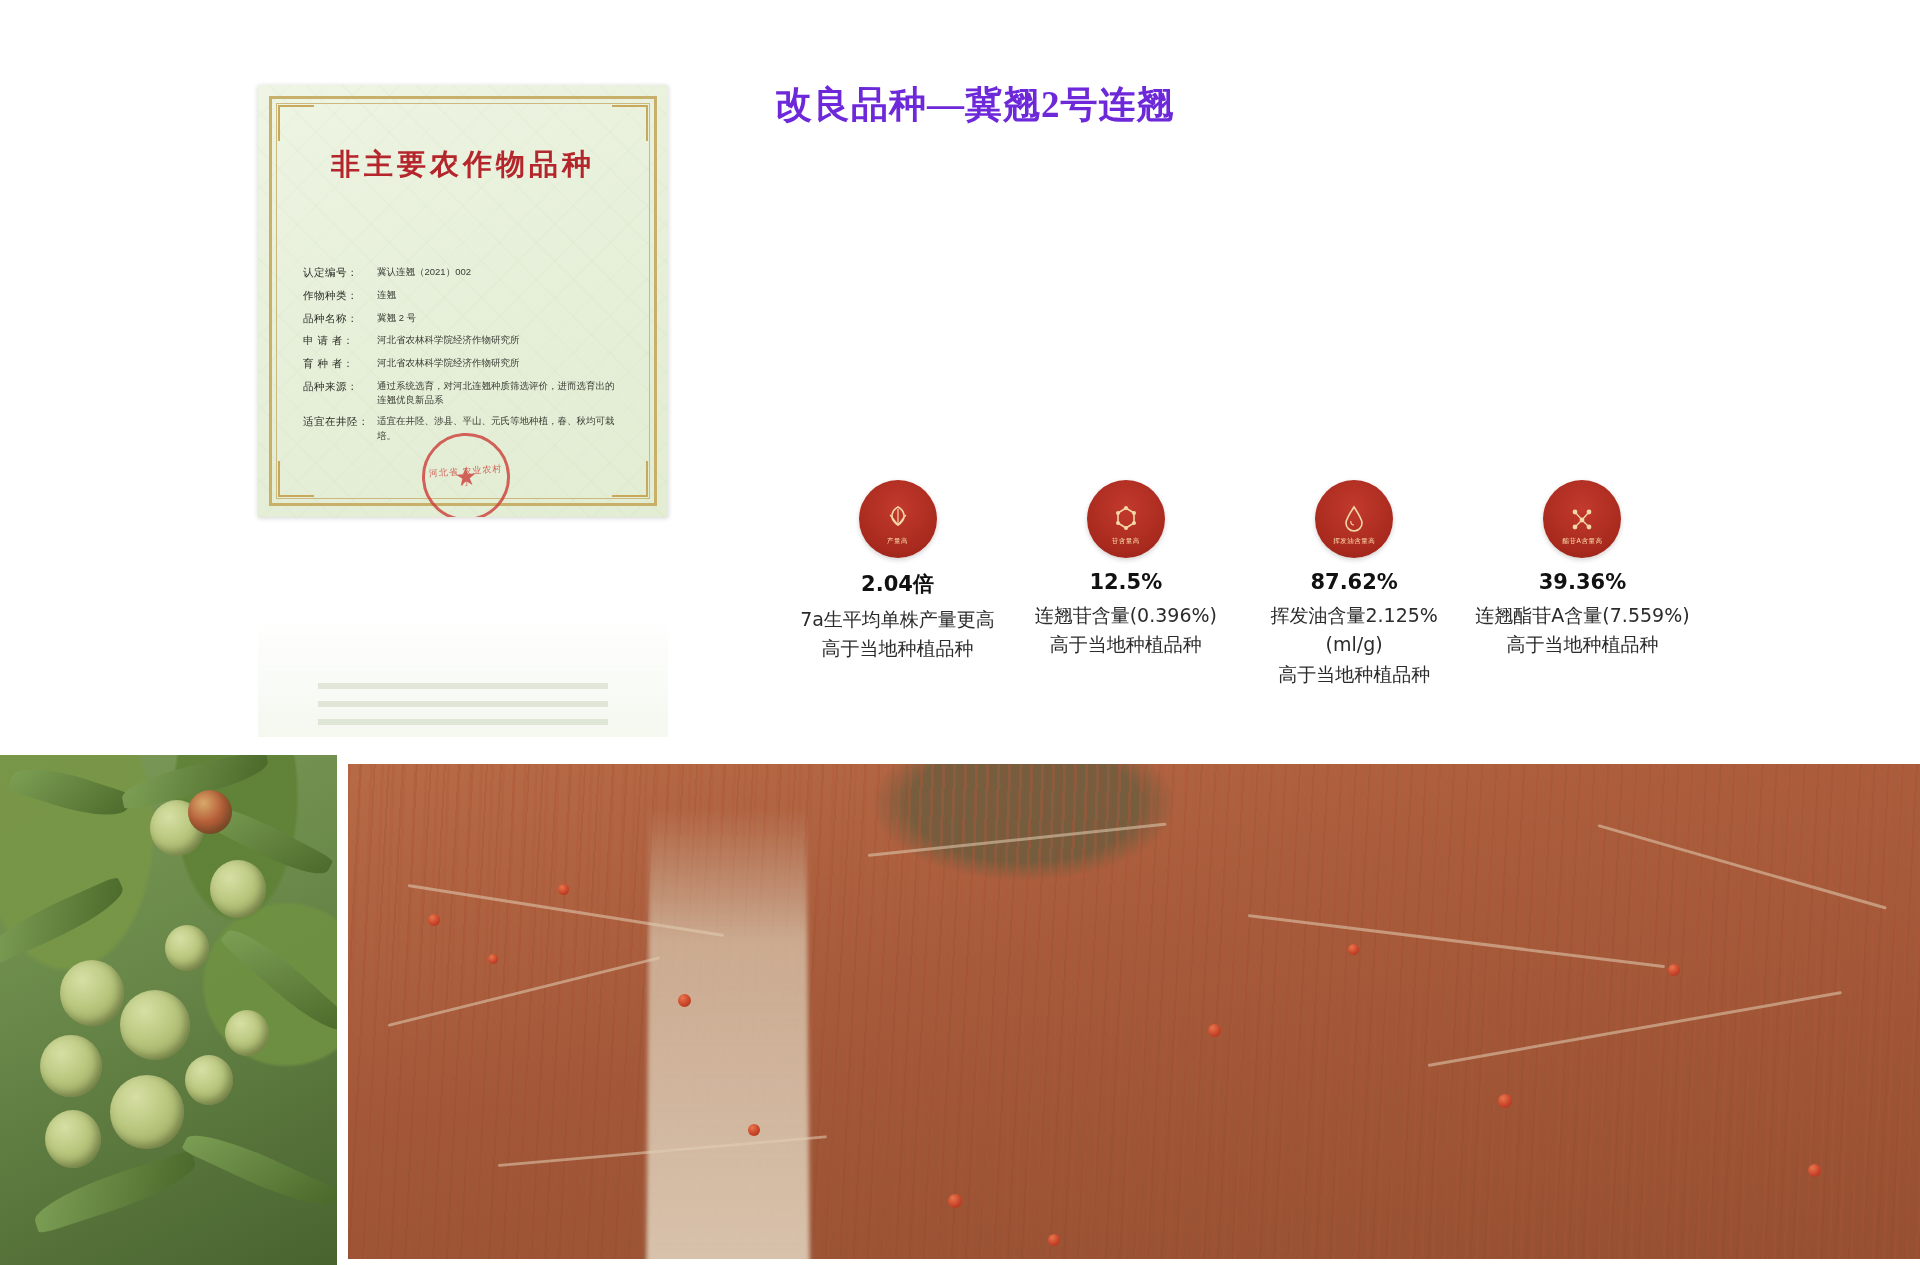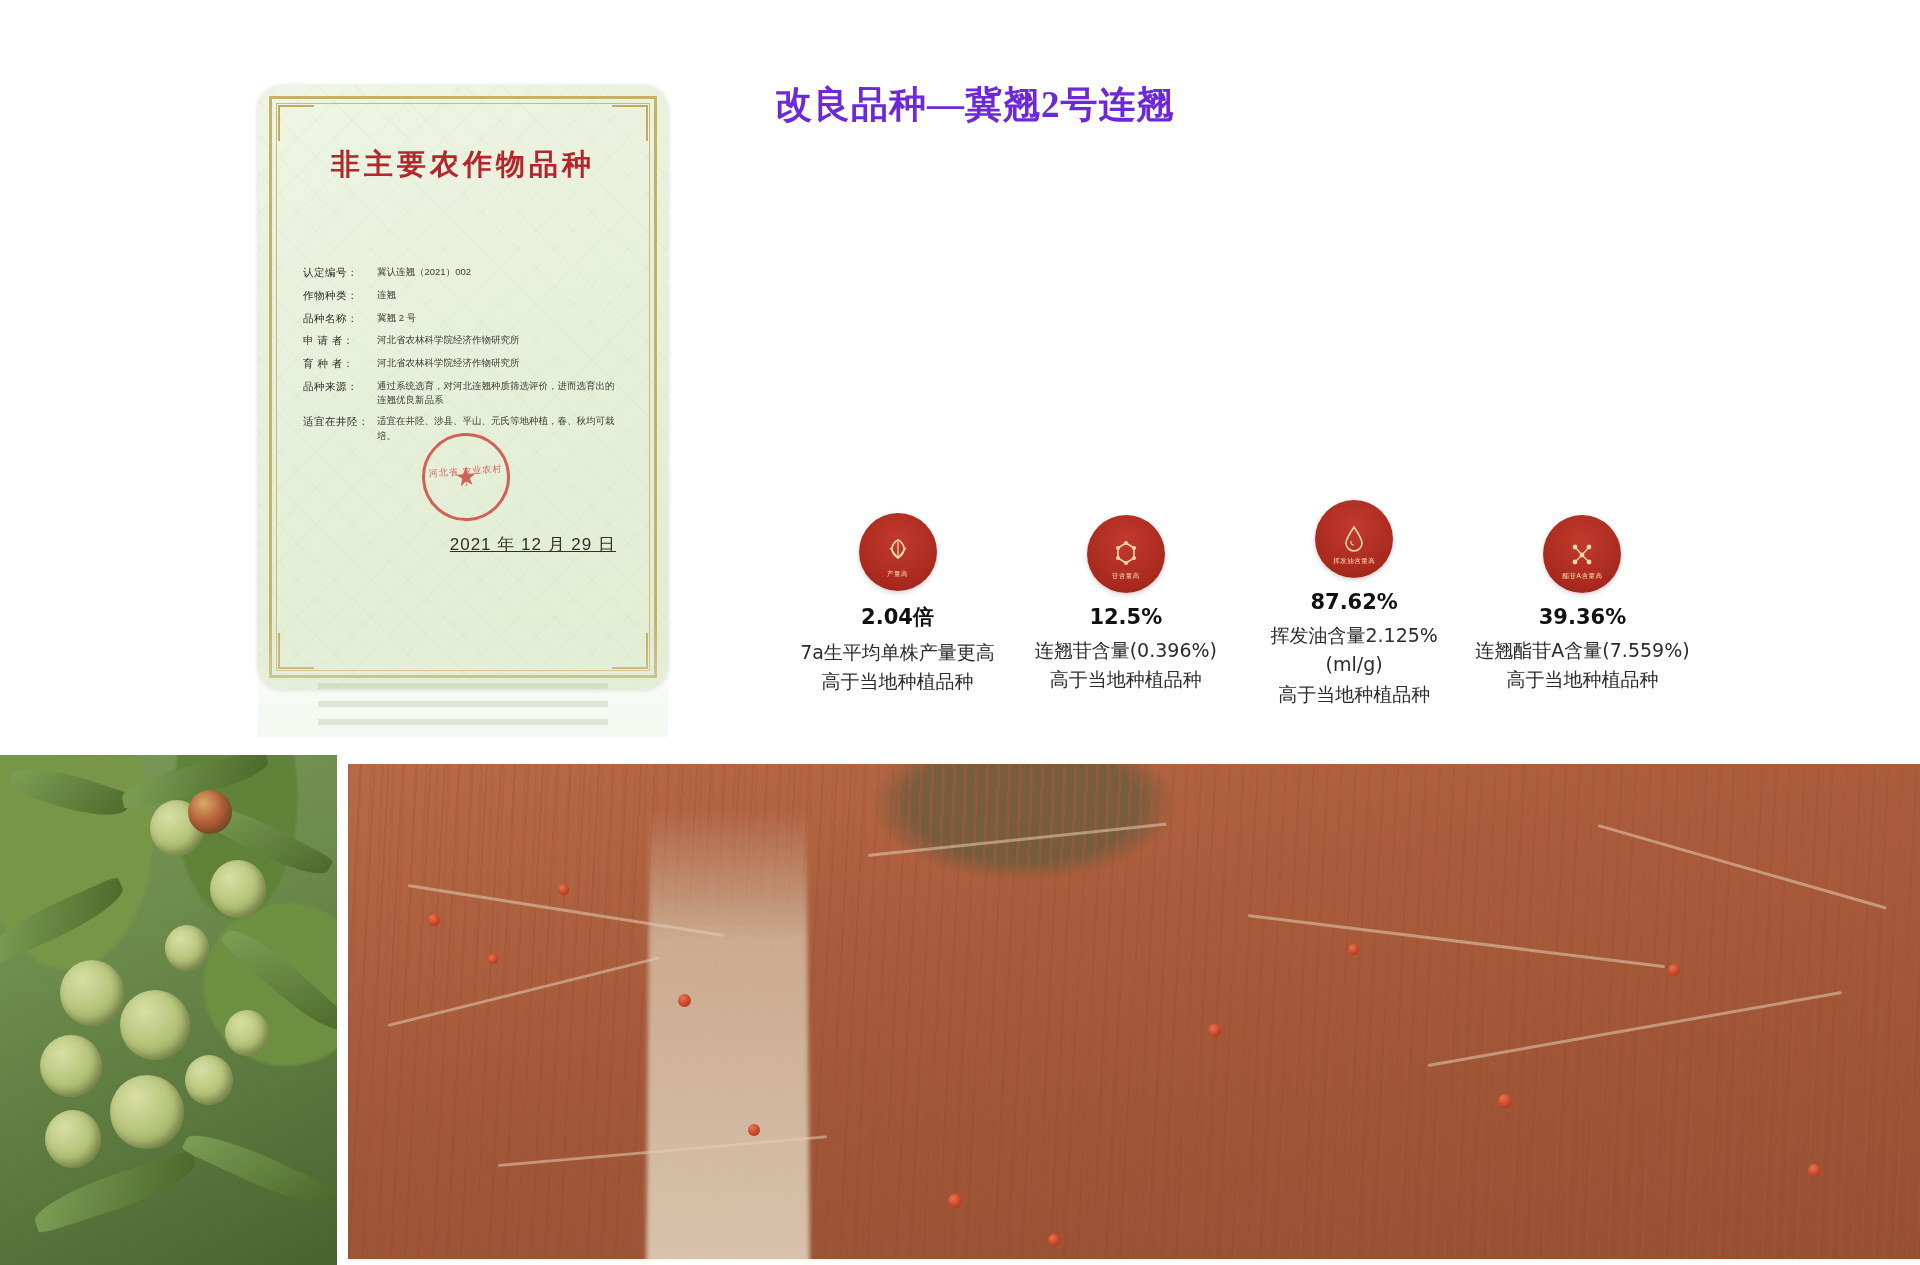--- a/index.html
+++ b/index.html
@@ -28,25 +28,24 @@
   .cert-wrap {
     position: absolute;
     left: 258px;
     top: 85px;
     width: 410px;
     height: 530px;
   }
   .cert {
     position: relative;
     width: 410px;
-    height: 604px;
+    height: 432px;
     background: linear-gradient(160deg,#eef5e4 0%, #e7f0da 45%, #e2edd3 100%);
     box-shadow: 0 1px 5px rgba(0,0,0,0.18);
     overflow: hidden;
-    border-radius: 24px;
   }
   .cert .border-outer {
     position: absolute;
     left: 11px; top: 11px; right: 11px; bottom: 11px;
     border: 3px solid #c8b06a;
   }
   .cert .border-inner {
     position: absolute;
     left: 18px; top: 18px; right: 18px; bottom: 18px;
     border: 1px solid #cdb97f;
@@ -195,25 +194,24 @@
     text-align: justify;
     text-indent: 2em;
     font-family: "DejaVu Sans", "Liberation Sans", sans-serif;
     margin: 0;
   }
 
   
   .stats {
     position: absolute;
     left: 790px;
-    top: 500px;
+    top: 480px;
     width: 900px;
     display: flex;
     justify-content: space-between;
-    align-items: center;
   }
   .stat {
     width: 215px;
     text-align: center;
   }
   .stat .badge {
     width: 78px;
     height: 78px;
     margin: 0 auto 12px auto;
     border-radius: 50%;

